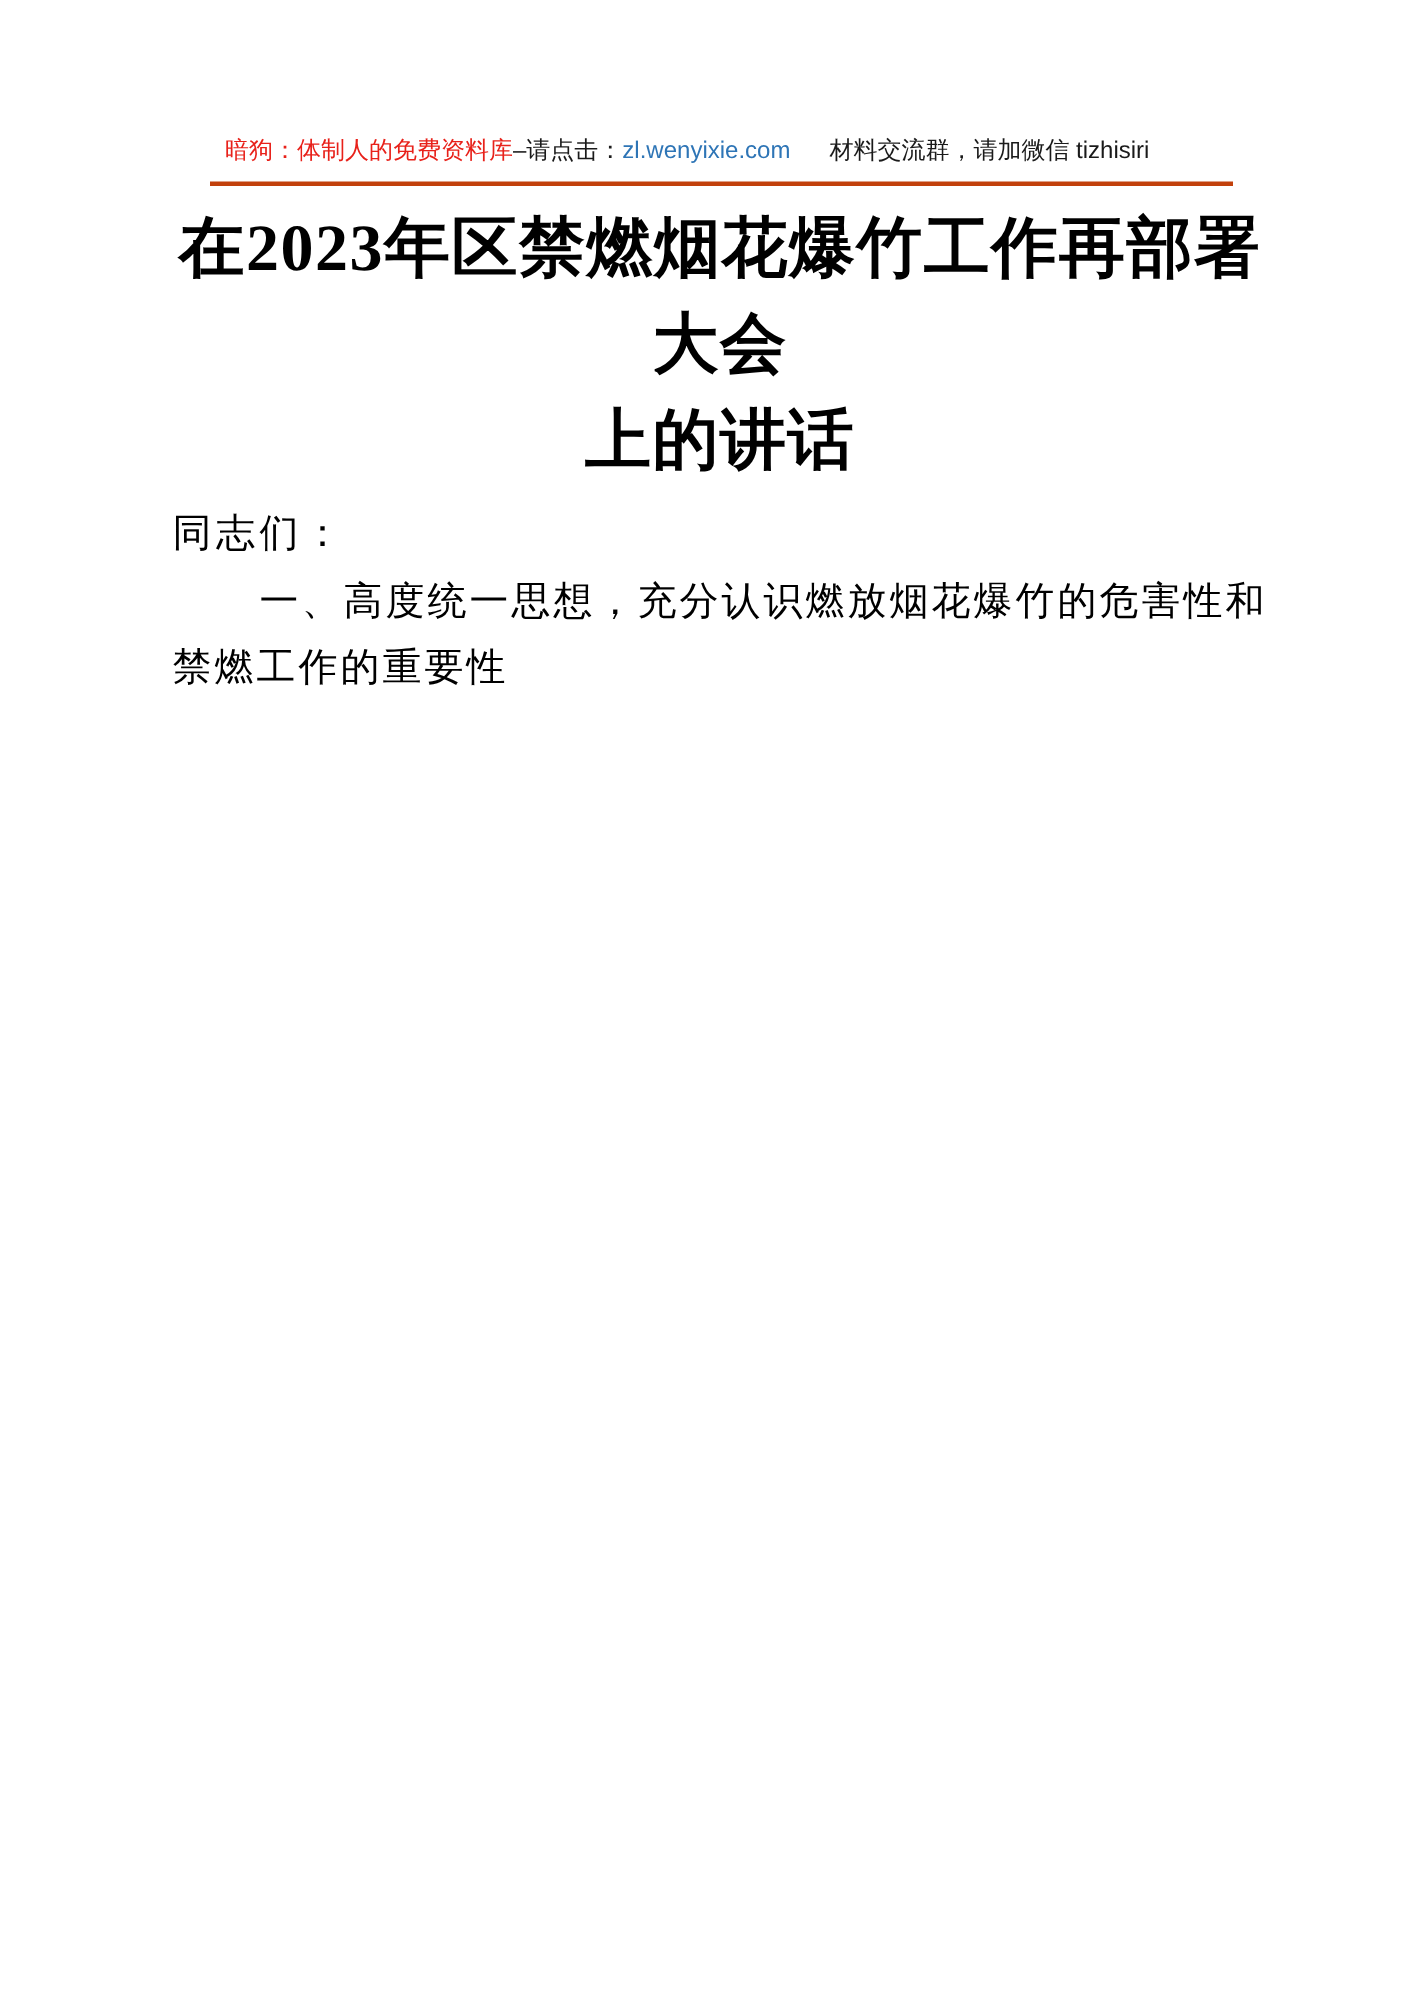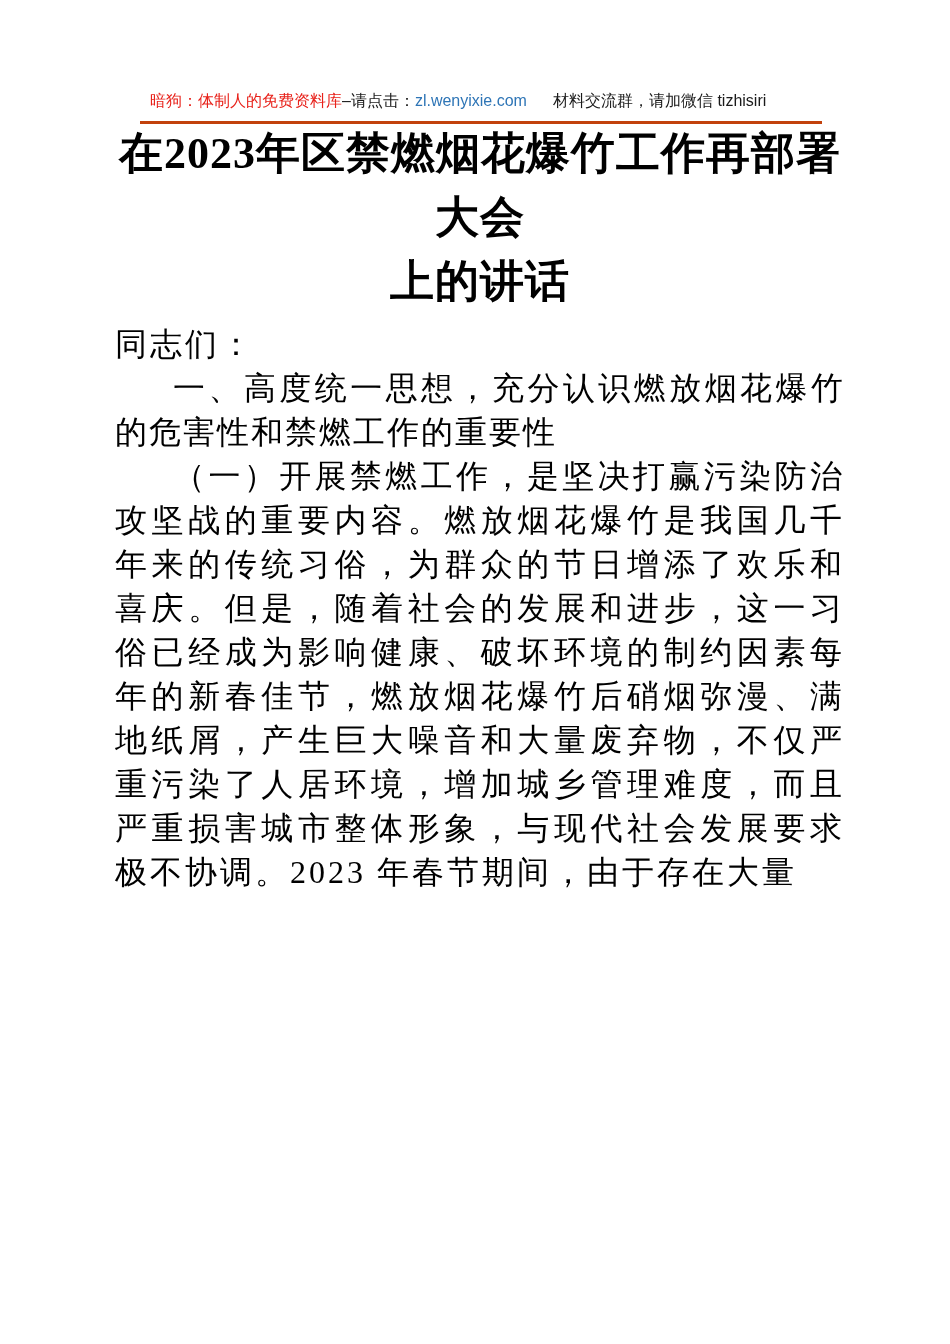--- a/index.html
+++ b/index.html
@@ -45,35 +45,35 @@
     display: inline-block;
     width: 26px;
   }
   .promo-header .note {
     color: #1a1a1a;
   }
   
   .content {
     position: absolute;
     left: 115px;
-    top: 4px;
+    top: 16px;
     width: 730px;
   }
   .doc-title {
     margin: 118px 0 0 0;
     font-size: 44px;
     line-height: 64px;
     font-weight: bold;
     text-align: center;
     letter-spacing: 1px;
     white-space: pre-line;
   }
   .body-text {
     margin-top: 8px;
-    font-size: 32px;
+    font-size: 26px;
     line-height: 44px;
     letter-spacing: 3px;
     text-align: justify;
   }
   .body-text p {
     margin: 0;
     padding: 0;
   }
   .salutation {
     text-indent: 0;
@@ -97,17 +97,16 @@
     <span class="brand">暗狗：体制人的免费资料库</span><span class="prompt">–请点击：</span><a class="link">zl.wenyixie.com</a><span class="gap"></span><span class="note">材料交流群，请加微信 tizhisiri</span>
   </div>
 
   <div class="content">
     <h1 class="doc-title">在2023年区禁燃烟花爆竹工作再部署大会
 上的讲话</h1>
 
     <div class="body-text">
       <p class="salutation">同志们：</p>
       <p class="heading">一、高度统一思想，充分认识燃放烟花爆竹的危害性和禁燃工作的重要性</p>
-      <p class="para">（一）开展禁燃工作，是坚决打赢污染防治攻坚战的重要内容。燃放烟花爆竹是我国几千年来的传统习俗，为群众的节日增添了欢乐和喜庆。但是，随着社会的发展和进步，这一习俗已经成为影响健康、破坏环境的制约因素每年的新春佳节，燃放烟花爆竹后硝烟弥漫、满地纸屑，产生巨大噪音和大量废弃物，不仅严重污染了人居环境，增加城乡管理难度，而且严重损害城市整体形象，与现代社会发展要求极不协调。2023 年春节期间，由于存在大量</p>
     </div>
   </div>
 
 </div>
 
 </body></html>

